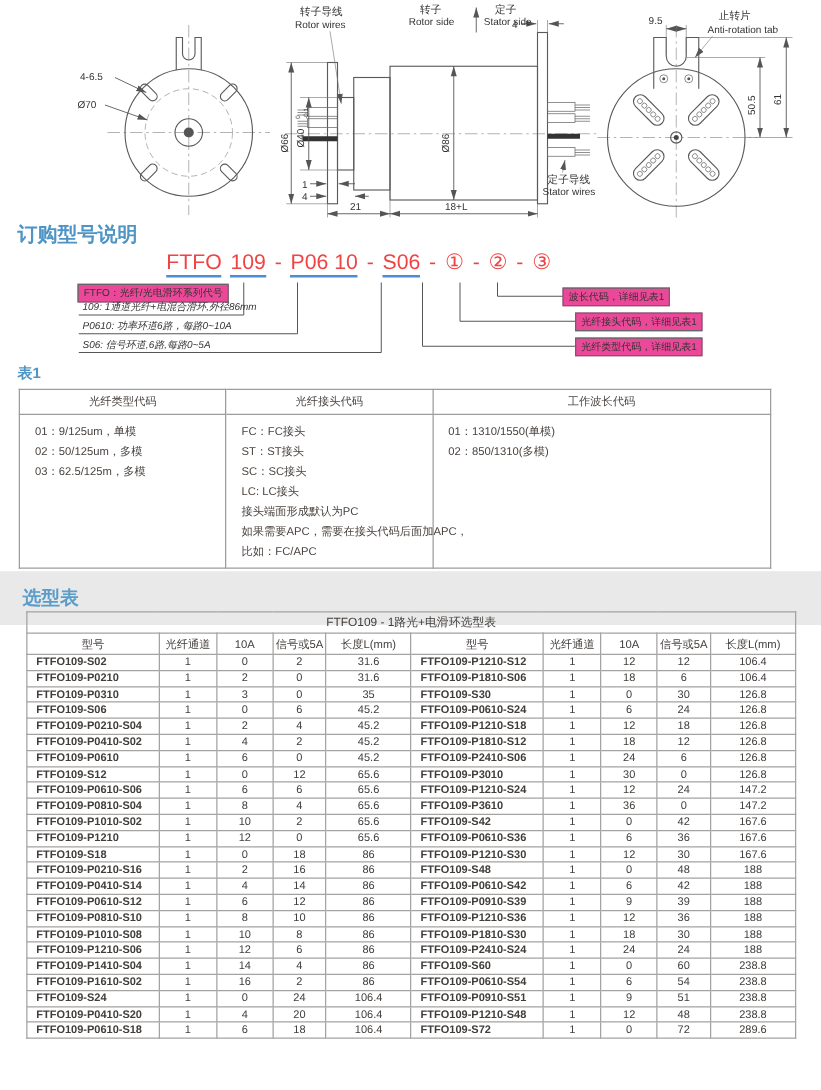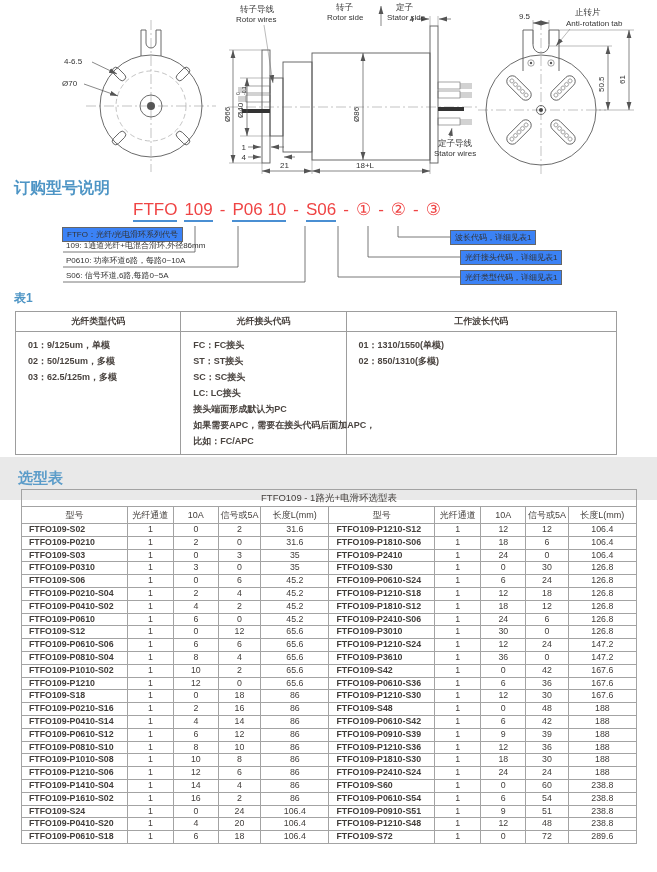--- a/index.html
+++ b/index.html
@@ -18,27 +18,27 @@
   .dts{font-size:5px;fill:#333;}
   
   .h-blue{position:absolute;left:14px;color:#4e95c5;font-weight:bold;font-size:16px;}
   
   .ordering{position:absolute;top:176px;left:0;width:657px;height:118px;}
   .ordering .heading{position:absolute;left:14px;top:2px;color:#4e95c5;font-weight:bold;font-size:16px;}
   .model-code{position:absolute;left:133px;top:24px;font-size:17px;color:#ef4444;white-space:nowrap;}
   .mpart{display:inline-block;margin-right:7px;line-height:1.2;}
   .useg{border-bottom:2px solid #4a8fd3;}
   .callout-lines{position:absolute;top:0;left:0;pointer-events:none;}
-  .co-text{position:absolute;font-size:8px;color:#333;white-space:nowrap;}
+  .co-text{position:absolute;font-size:8px;color:#333;white-space:nowrap;font-style:italic;}
   .cobox{position:absolute;font-size:8px;color:#333;border:1px solid #666;padding:1px 4px;
-         background:#3b82f6;white-space:nowrap;}
+         background:#ec4899;white-space:nowrap;}
   
   .t1{position:absolute;top:311px;left:15px;width:602px;border-collapse:collapse;
       table-layout:fixed;border:1px solid #7f7f7f;}
-  .t1 th,.t1 td{border:1px solid #9d9d9d;font-size:9px;color:#4a4440;font-weight:bold;}
+  .t1 th,.t1 td{border:1px solid #9d9d9d;font-size:9px;color:#4a4440;font-weight:normal;}
   .t1 th{height:17px;text-align:center;}
   .t1 td{vertical-align:top;padding:5px 4px 5px 12px;}
   .ln{line-height:16px;white-space:nowrap;}
   
   .band{position:absolute;top:457px;left:0;width:657px;height:43px;background:#e9e9e9;
         display:flex;align-items:center;padding-left:18px;box-sizing:border-box;}
   .band span{color:#5b9cc9;font-weight:bold;font-size:15px;}
   .sel{position:absolute;top:489px;left:21px;width:616px;border-collapse:collapse;
        table-layout:fixed;border:1px solid #7e7e7e;}
   .sel th,.sel td{border:1px solid #a3a3a3;font-size:8.8px;font-weight:normal;
@@ -342,32 +342,20 @@
           <td class="num">2</td>
           <td class="num">0</td>
           <td class="num">31.6</td>
           <td class="model">FTFO109-P1810-S06</td>
           <td class="num">1</td>
           <td class="num">18</td>
           <td class="num">6</td>
           <td class="num">106.4</td>
         </tr>
         <tr>
-          <td class="model">FTFO109-S03</td>
-          <td class="num">1</td>
-          <td class="num">0</td>
-          <td class="num">3</td>
-          <td class="num">35</td>
-          <td class="model">FTFO109-P2410</td>
-          <td class="num">1</td>
-          <td class="num">24</td>
-          <td class="num">0</td>
-          <td class="num">106.4</td>
-        </tr>
-        <tr>
           <td class="model">FTFO109-P0310</td>
           <td class="num">1</td>
           <td class="num">3</td>
           <td class="num">0</td>
           <td class="num">35</td>
           <td class="model">FTFO109-S30</td>
           <td class="num">1</td>
           <td class="num">0</td>
           <td class="num">30</td>
           <td class="num">126.8</td>

